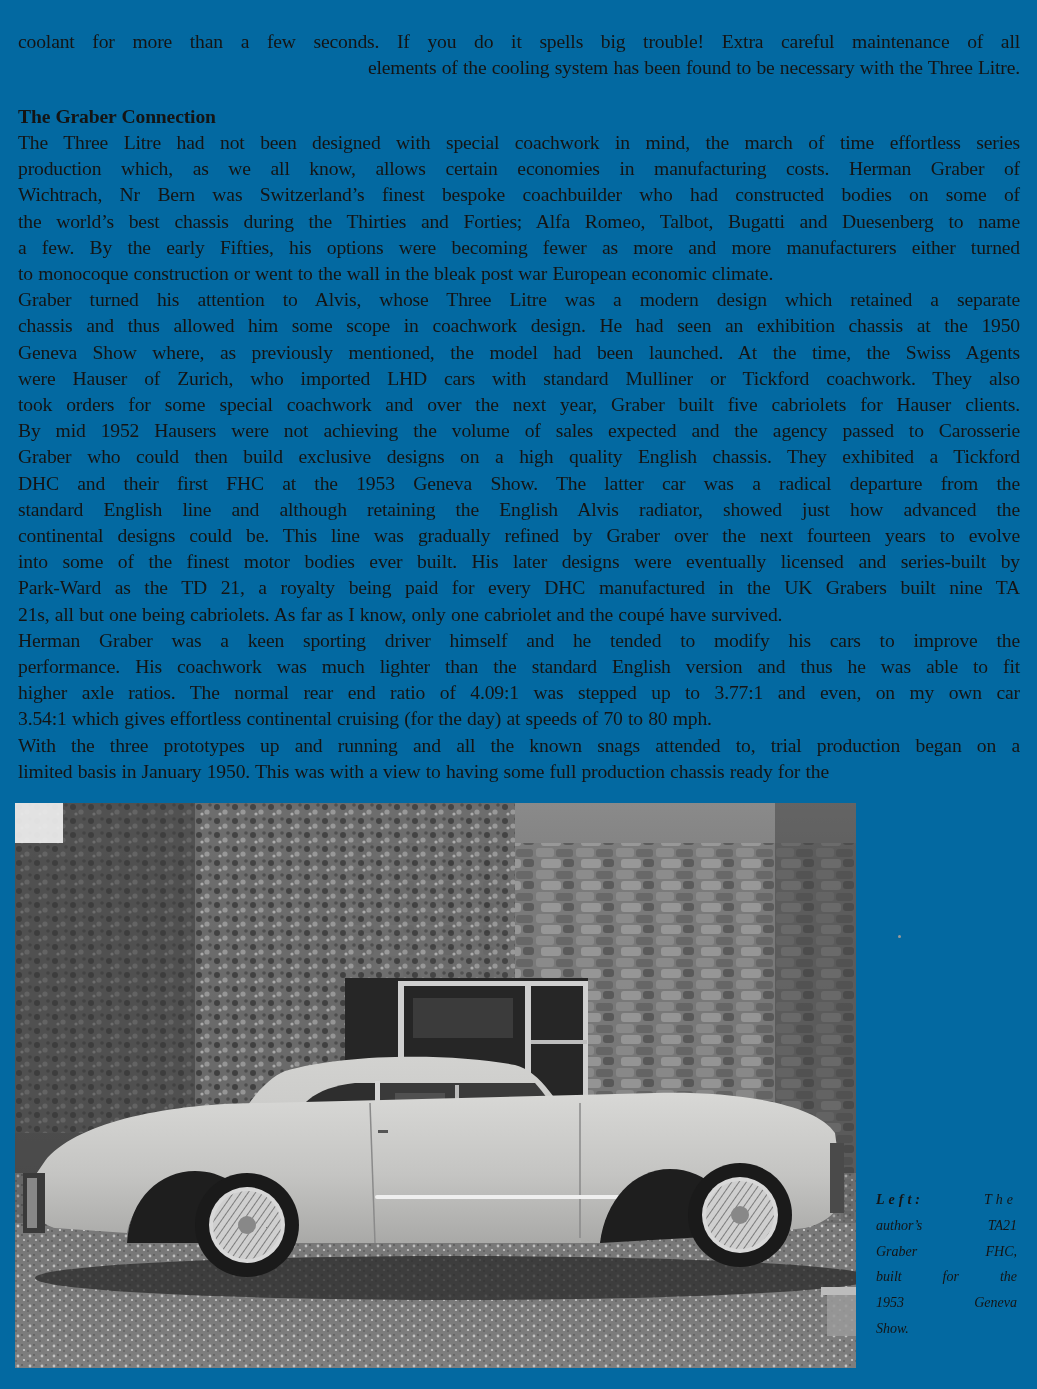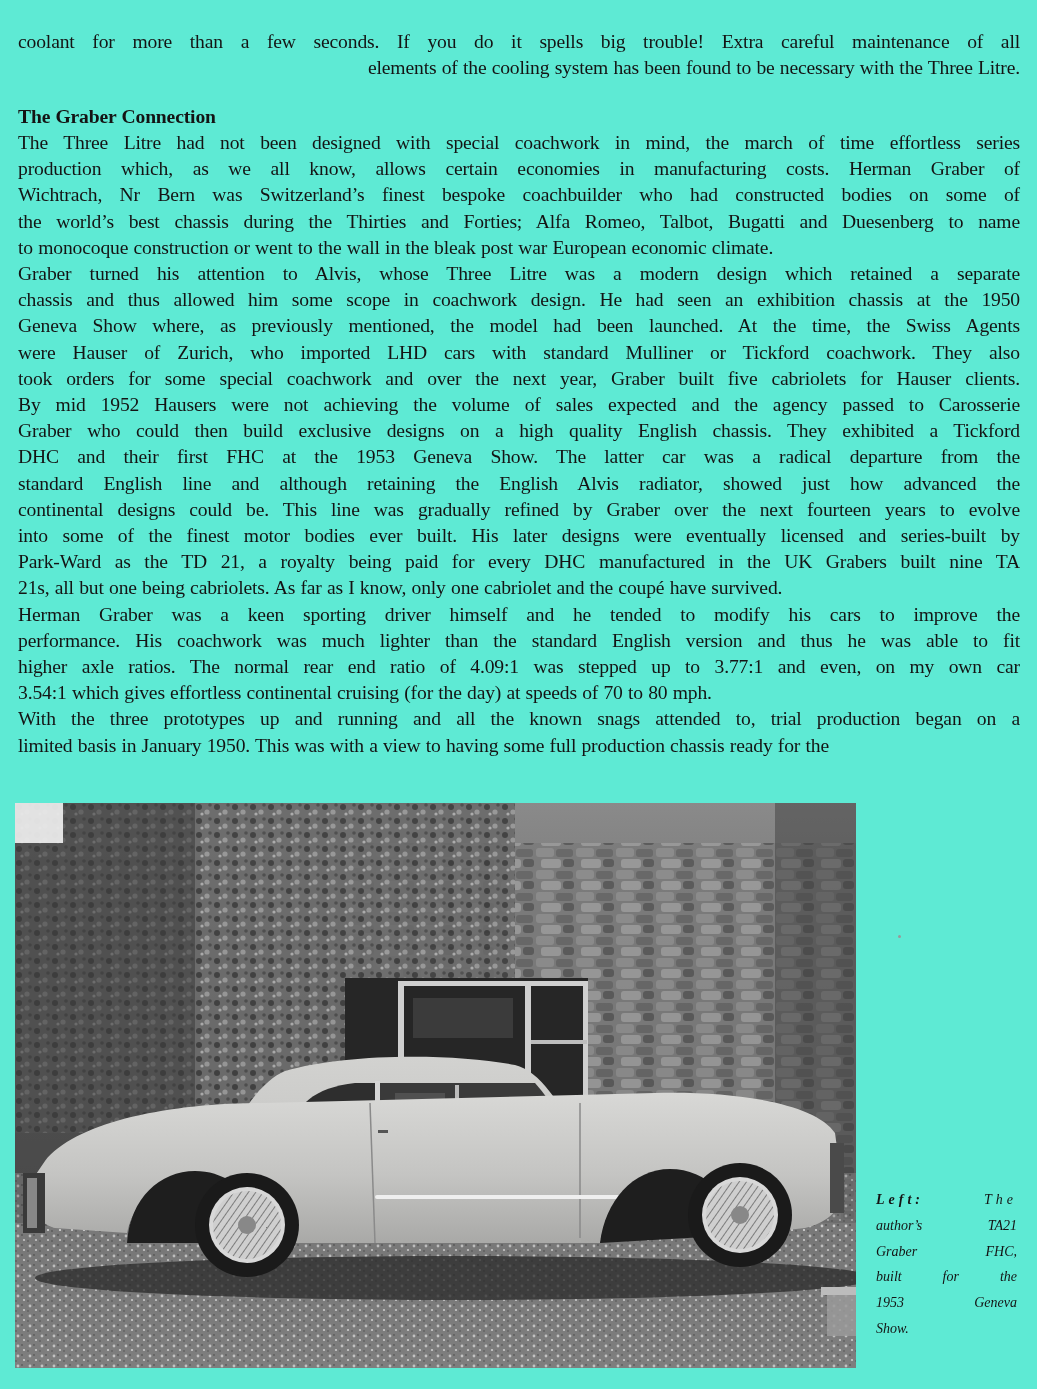--- a/index.html
+++ b/index.html
@@ -12,21 +12,21 @@
       height: 1389px;
       position: relative;
       overflow: hidden;
       font-family: "Liberation Serif", "DejaVu Serif", serif;
       color: #141414;
     }
     .page {
       position: absolute;
       left: 0; top: 0;
       width: 1037px; height: 1389px;
-      background: #5eead4;
+      background: #0369a1;
     }
     .text-block {
       position: absolute;
       left: 18px;
       width: 1002px;
       font-size: 19.6px;
       line-height: 26.2px;
       text-align: justify;
       letter-spacing: -0.15px;
       word-spacing: 0.5px;
@@ -106,20 +106,21 @@
   </div>
 
   <div class="text-block section">
     <h2 class="section-heading">The Graber Connection</h2>
 
     <p>
       <span class="last-line-justify" style="display: block; white-space: normal; text-align: justify; text-align-last: justify;">The Three Litre had not been designed with special coachwork in mind, the march of time effortless series</span>
       <span class="last-line-justify" style="display: block; white-space: normal; text-align: justify; text-align-last: justify;">production which, as we all know, allows certain economies in manufacturing costs.  Herman Graber of</span>
       <span class="last-line-justify" style="display: block; white-space: normal; text-align: justify; text-align-last: justify;">Wichtrach, Nr Bern was Switzerland’s finest bespoke coachbuilder who had constructed bodies on some of</span>
       <span class="last-line-justify" style="display: block; white-space: normal; text-align: justify; text-align-last: justify;">the world’s best chassis during the Thirties and Forties; Alfa Romeo, Talbot, Bugatti and Duesenberg to name</span>
+      <span class="last-line-justify" style="display: block; white-space: normal; text-align: justify; text-align-last: justify;">a few.  By the early Fifties, his options were becoming fewer as more and more manufacturers either turned</span>
       <span style="display:block;text-align:left;">to monocoque construction or went to the wall in the bleak post war European economic climate.</span>
     </p>
 
     <p>
       <span class="last-line-justify" style="display: block; white-space: normal; text-align: justify; text-align-last: justify;">Graber turned his attention to Alvis, whose Three Litre was a modern design which retained a separate</span>
       <span class="last-line-justify" style="display: block; white-space: normal; text-align: justify; text-align-last: justify;">chassis and thus allowed him some scope in coachwork design.  He had seen an exhibition chassis at the 1950</span>
       <span class="last-line-justify" style="display: block; white-space: normal; text-align: justify; text-align-last: justify;">Geneva Show where, as previously  mentioned, the model had been launched.  At the time, the Swiss Agents</span>
       <span class="last-line-justify" style="display: block; white-space: normal; text-align: justify; text-align-last: justify;">were Hauser of Zurich, who imported LHD cars with standard Mulliner or Tickford coachwork.  They also</span>
       <span class="last-line-justify" style="display: block; white-space: normal; text-align: justify; text-align-last: justify;">took orders for some special coachwork and over the next year, Graber built five cabriolets for Hauser clients.</span>
       <span class="last-line-justify" style="display: block; white-space: normal; text-align: justify; text-align-last: justify;">By mid 1952 Hausers were not achieving the volume of sales expected and the agency passed to Carosserie</span>

